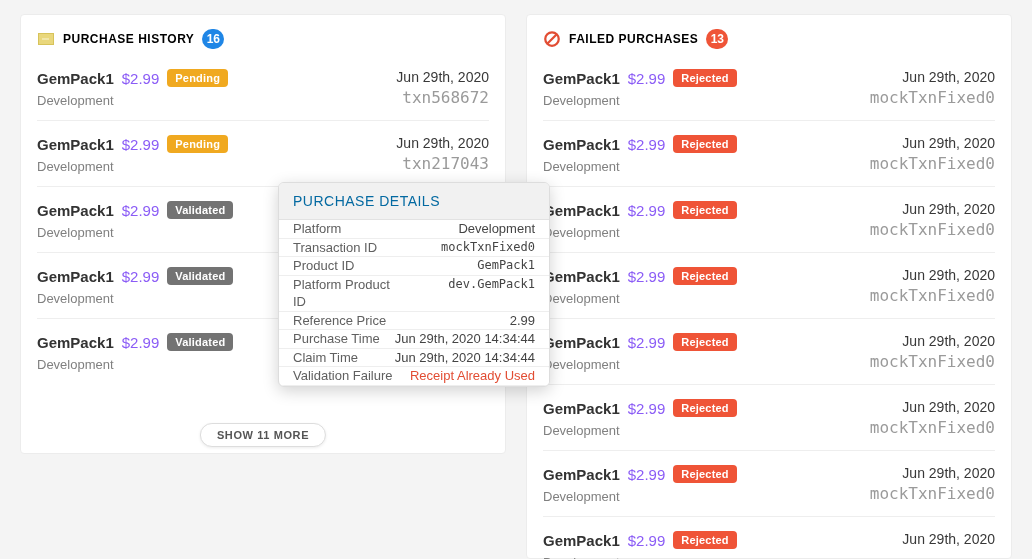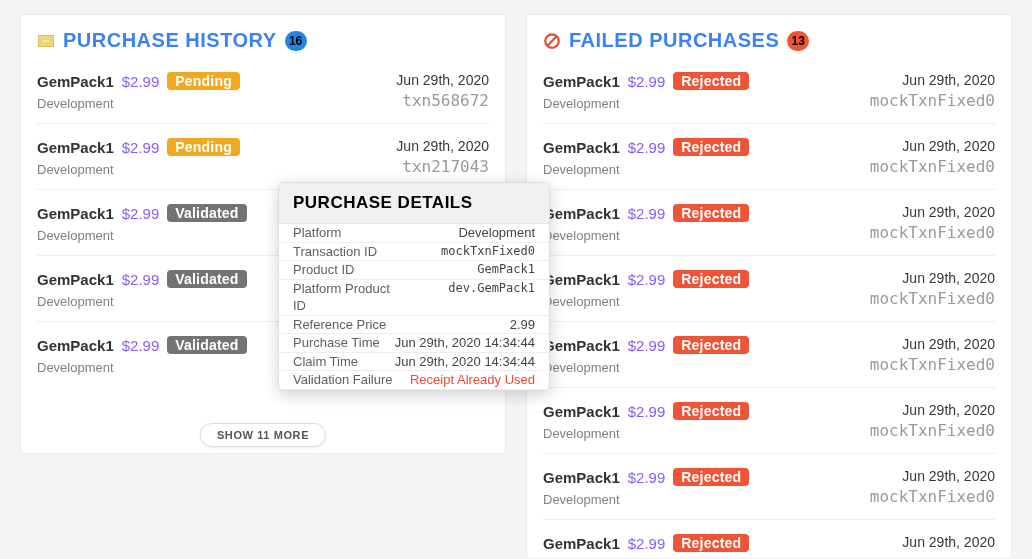--- a/index.html
+++ b/index.html
@@ -11,27 +11,27 @@
     flex: 1;
     background: #fff;
     border: 1px solid #ececec;
     border-radius: 4px;
     padding: 14px 16px 0 16px;
     position: relative;
   }
 
   .card-head { display: flex; align-items: center; gap: 8px; margin-bottom: 6px; }
   .card-title {
-    font-size: 20px; font-weight: 800; letter-spacing: .5px;
-    text-transform: uppercase; color: #3b82f6;
+    font-size: 12px; font-weight: 800; letter-spacing: .5px;
+    text-transform: uppercase; color: #000000;
   }
   .count-badge {
     display: inline-flex; align-items: center; justify-content: center;
     min-width: 22px; height: 20px; padding: 0 0;
-    border-radius: 10px; font-size: 12px; font-weight: 800; color: #000000;
+    border-radius: 10px; font-size: 12px; font-weight: 800; color: #ffffff;
   }
   .count-blue { background: #1f86e6; }
   .count-red  { background: #ef5437; }
 
   .icon-box { width: 18px; height: 18px; display: inline-flex; align-items: center; justify-content: center; }
   .ph-icon {
     width: 16px; height: 12px; border: 1px solid #d7c35a; background:
       linear-gradient(90deg,#e9d77c 25%,transparent 25%,transparent 75%,#e9d77c 75%),
       linear-gradient(0deg,#e9d77c 40%,transparent 40%,transparent 60%,#e9d77c 60%);
     background-color:#f1e6a8;
@@ -45,21 +45,21 @@
   .row:last-of-type { border-bottom: none; }
   .row-left { display: flex; flex-direction: column; gap: 4px; }
   .row-head { display: flex; align-items: center; gap: 8px; }
   .prod  { font-size: 15px; font-weight: 800; color: #333; }
   .price { font-size: 15px; font-weight: 500; color: #8b5cf6; }
   .env   { font-size: 13px; color: #808080; margin-top: 2px; }
 
   .status {
     display: inline-flex; align-items: center; height: 18px;
     padding: 1px 8px; border-radius: 4px;
-    font-size: 14px; font-weight: 800; color: #fff; letter-spacing: .2px;
+    font-size: 11px; font-weight: 800; color: #fff; letter-spacing: .2px;
   }
   .st-pending   { background: #f0a920; }
   .st-validated { background: #737373; }
   .st-rejected  { background: #ef5437; }
 
   .row-right { text-align: right; }
   .date { font-size: 14px; color: #383838; font-weight: 500; }
   .txn  { font-family: "Menlo","Consolas",monospace; font-size: 16px; color: #9a9a9a; margin-top: 3px; }
 
   .show-more {
@@ -71,22 +71,22 @@
   }
 
   
   .popover {
     position: absolute; left: 278px; top: 182px; width: 272px;
     background: #fff; border: 1px solid #ddd; border-radius: 6px;
     box-shadow: 0 4px 16px rgba(0,0,0,.18); z-index: 10; overflow: hidden;
   }
   .pop-head {
     background: #f1f1f1; padding: 10px 14px;
-    font-size: 17px; font-weight: 700; letter-spacing: .5px;
-    text-transform: uppercase; color: #000000;
+    font-size: 14px; font-weight: 400; letter-spacing: .5px;
+    text-transform: uppercase; color: #0369a1;
     border-bottom: 1px solid #e2e2e2;
   }
   .pop-row {
     display: flex; justify-content: space-between; align-items: flex-start;
     gap: 10px; padding: 0 14px; border-bottom: 1px solid #eee;
     font-size: 13px; color: #4a4a4a;
   }
   .pop-row:last-child { border-bottom: none; }
   .pop-key { color: #606060; max-width: 110px; line-height: 1.35; }
   .pop-val { text-align: right; color: #444; line-height: 1.35; }

